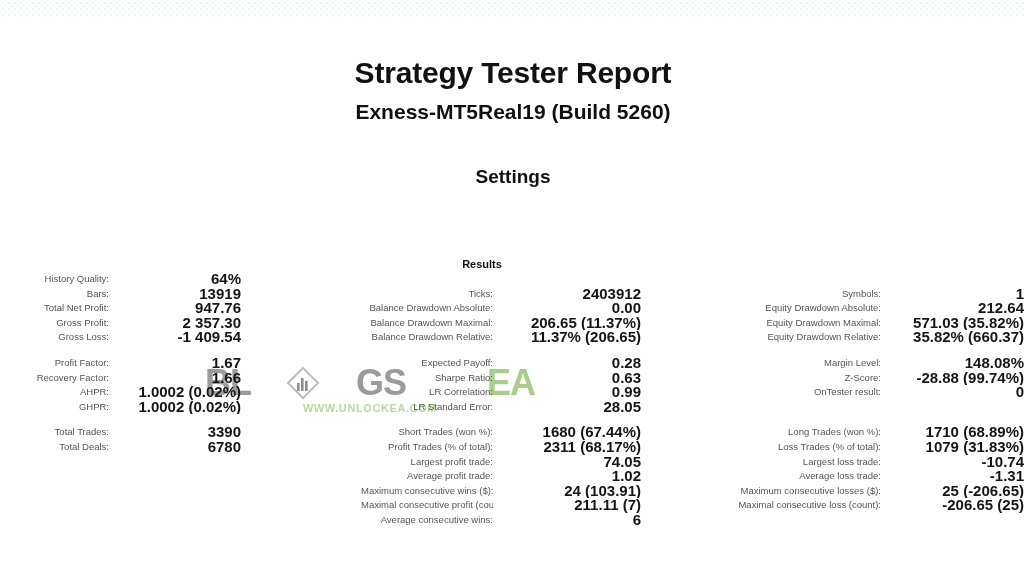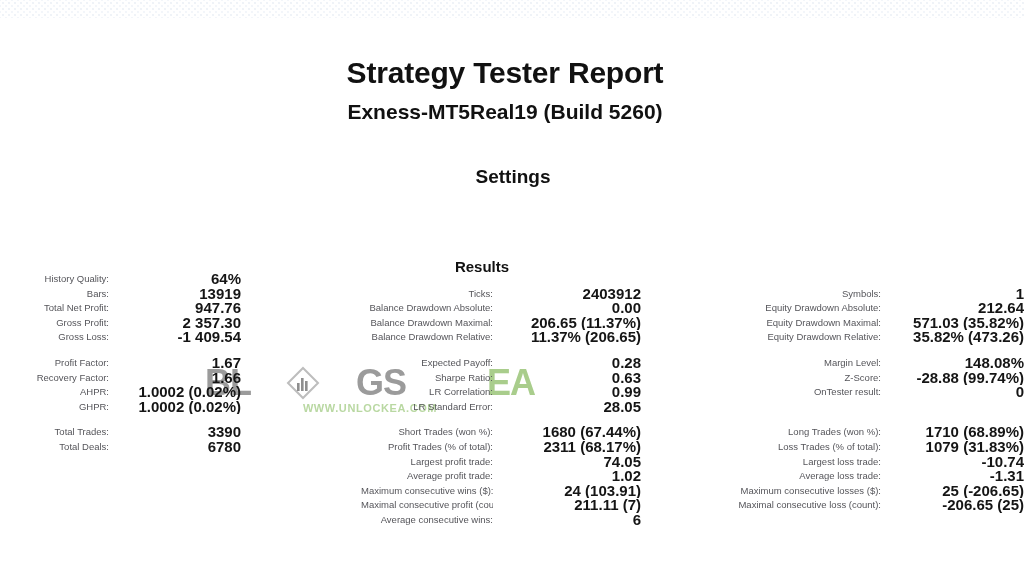--- a/index.html
+++ b/index.html
@@ -29,20 +29,21 @@
     opacity: .75;
     pointer-events: none;
   }
 
   .title-block {
     position: absolute;
     left: 0;
     top: 55px;
     width: 1010px;
     text-align: center;
+    padding-left: 8px;
   }
   .report-title {
     font-size: 30px;
     font-weight: bold;
     letter-spacing: -0.2px;
     color: #111111;
     line-height: 36px;
   }
   .report-subtitle {
     font-size: 21px;
@@ -62,21 +63,21 @@
     font-weight: bold;
     color: #111111;
   }
 
   .results-heading {
     position: absolute;
     left: 0;
     top: 258px;
     width: 964px;
     text-align: center;
-    font-size: 15px;
+    font-size: 11px;
     font-weight: bold;
     color: #111111;
   }
 
   
   .watermark {
     position: absolute;
     left: 205px;
     top: 366px;
     width: 330px;
@@ -256,21 +257,21 @@
         <div class="col col-1">
           <div class="lbl">Gross Loss:</div>
           <div class="val">-1 409.54</div>
         </div>
         <div class="col col-2">
           <div class="lbl">Balance Drawdown Relative:</div>
           <div class="val">11.37% (206.65)</div>
         </div>
         <div class="col col-3">
           <div class="lbl">Equity Drawdown Relative:</div>
-          <div class="val">35.82% (473.26)</div>
+          <div class="val">35.82% (660.37)</div>
         </div>
       </div>
     </div>
     <div class="stat-group">
       <div class="stat-row">
         <div class="col col-1">
           <div class="lbl">Profit Factor:</div>
           <div class="val">1.67</div>
         </div>
         <div class="col col-2">

